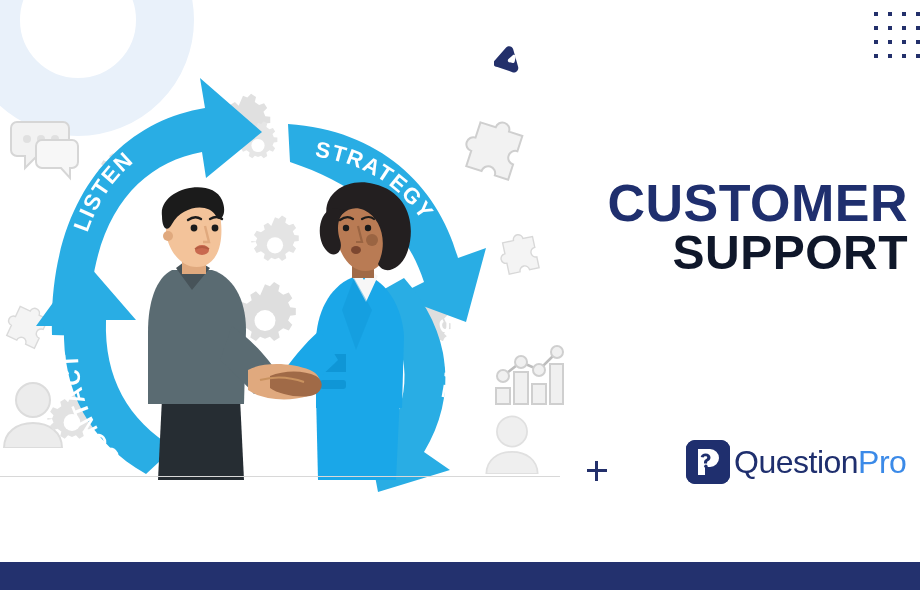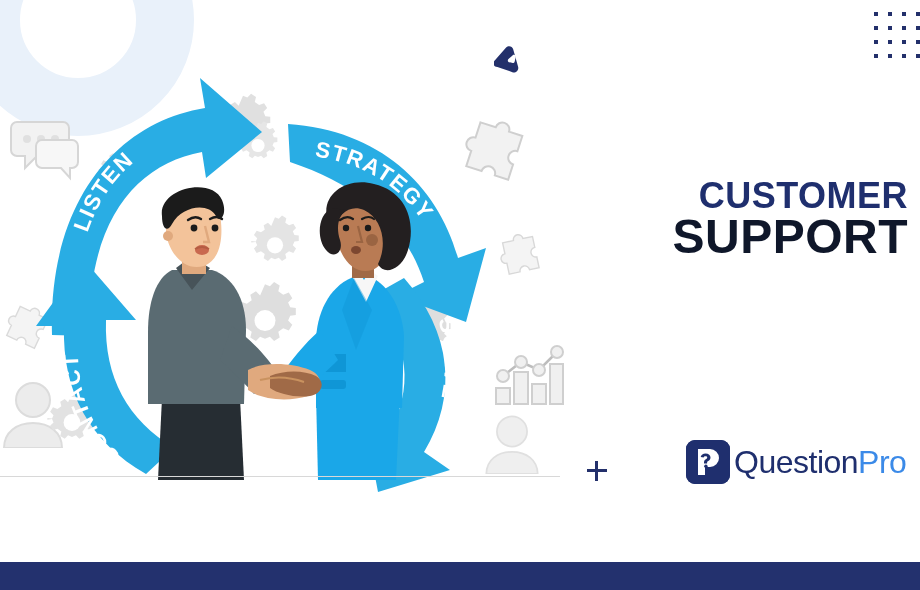--- a/index.html
+++ b/index.html
@@ -125,21 +125,21 @@
   .headline {
     position: absolute;
     left: 578px;
     top: 178px;
     width: 330px;
     text-align: right;
     line-height: 0.98;
   }
   .headline .line1 {
     display: block;
-    font-size: 36px;
+    font-size: 52px;
     font-weight: bold;
     letter-spacing: 0.5px;
     color: #1f2f6e;
     font-family: "Liberation Sans", sans-serif;
     text-align: right;
   }
   .headline .line2 {
     display: block;
     font-size: 48px;
     font-weight: bold;

